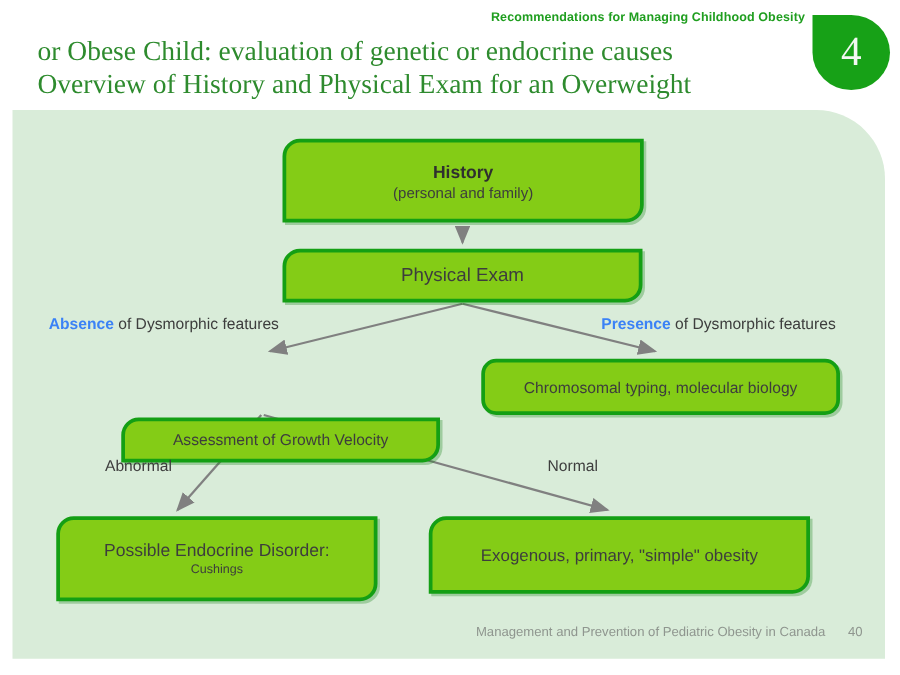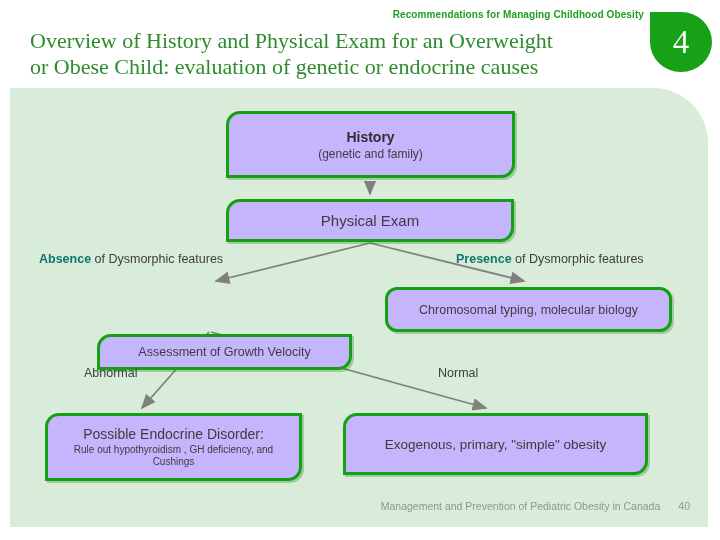--- a/index.html
+++ b/index.html
@@ -35,21 +35,21 @@
   
   .panel {
     position: absolute; left: 10px; top: 88px;
     width: 698px; height: 439px;
     background: #d9ecd9;
     border-radius: 0 55px 0 0;
   }
   
   .flowbox {
     position: absolute;
-    background: #c4b5fd;
+    background: #84cc16;
     border: 3px solid #149f14;
     border-radius: 14px 0 14px 0;
     box-shadow: 2px 2px 0 rgba(23,130,23,0.30);
     display: flex; flex-direction: column;
     align-items: center; justify-content: center;
     text-align: center;
     color: #3d3d3d;
   }
   .box-history        { left: 226px; top: 111px; width: 289px; height: 67px; }
   .box-physical       { left: 226px; top: 199px; width: 288px; height: 43px; }
@@ -64,46 +64,46 @@
   .node-label-md   { font-size: 12.5px; }
   .node-title-md   { font-size: 14px; margin-bottom: 2px; text-align: center; }
   .node-small      { font-size: 10px; line-height: 12px; }
 
   
   .free-label {
     position: absolute;
     font-size: 12.5px; color: #3d3d3d;
   }
   .lbl-absence  { left: 39px;  top: 252px; }
-  .lbl-presence { left: 456px; top: 252px; }
+  .lbl-presence { left: 481px; top: 252px; }
   .lbl-abnormal { left: 84px;  top: 366px; }
   .lbl-normal   { left: 414px; top: 366px; margin-left: 24px; }
-  .free-label b { color: #0f766e; }
+  .free-label b { color: #3b82f6; }
 
   
   .arrows {
     position: absolute; left: 0; top: 0;
     width: 720px; height: 540px;
     pointer-events: none;
   }
   
   .footer {
     position: absolute; top: 500px; right: 30px;
     display: flex; gap: 18px; align-items: baseline;
     font-size: 10.5px; color: #8f968f;
   }
 </style>
 </head>
 <body>
 
 <div class="eyebrow">Recommendations for Managing Childhood Obesity</div>
 
 <div class="slide-title">
+  <div>or Obese Child: evaluation of genetic or endocrine causes</div>
   <div>Overview of History and Physical Exam for an Overweight</div>
-  <div>or Obese Child: evaluation of genetic or endocrine causes</div>
 </div>
 
 <div class="slide-badge">
   <span>4</span>
 </div>
 
 <div class="panel"></div>
 
 <svg class="arrows" viewBox="0 0 720 540">
   <defs>
@@ -113,21 +113,21 @@
   </defs>
   <line x1="370" y1="181" x2="370" y2="194" stroke="#808080" stroke-width="1.8" marker-end="url(#ah)"></line>
   <line x1="370" y1="243" x2="216" y2="281" stroke="#808080" stroke-width="1.8" marker-end="url(#ah)"></line>
   <line x1="370" y1="243" x2="524" y2="281" stroke="#808080" stroke-width="1.8" marker-end="url(#ah)"></line>
   <line x1="209" y1="332" x2="142" y2="408" stroke="#808080" stroke-width="1.8" marker-end="url(#ah)"></line>
   <line x1="211" y1="332" x2="486" y2="408" stroke="#808080" stroke-width="1.8" marker-end="url(#ah)"></line>
 </svg>
 
 <div class="flowbox box-history">
   <div class="node-title-bold">History</div>
-  <div class="node-sub">(genetic and family)</div>
+  <div class="node-sub">(personal and family)</div>
 </div>
 
 <div class="flowbox box-physical">
   <div class="node-label-lg">Physical Exam</div>
 </div>
 
 <div class="free-label lbl-absence">
   <b>Absence</b><span> of Dysmorphic features</span>
 </div>
 
@@ -141,21 +141,20 @@
 
 <div class="flowbox box-chromosomal">
   <div class="node-label-md">Chromosomal typing, molecular biology</div>
 </div>
 
 <div class="free-label lbl-abnormal">Abnormal</div>
 <div class="free-label lbl-normal">Normal</div>
 
 <div class="flowbox box-endocrine">
   <div class="node-title-md">Possible Endocrine Disorder:</div>
-  <div class="node-small">Rule out hypothyroidism , GH deficiency, and</div>
   <div class="node-small">Cushings</div>
 </div>
 
 <div class="flowbox box-exogenous">
   <div class="node-label-lg" style="font-size:13.5px">Exogenous, primary, "simple" obesity</div>
 </div>
 
 <div class="footer">
   <span>Management and Prevention of Pediatric Obesity in Canada</span>
   <span>40</span>

